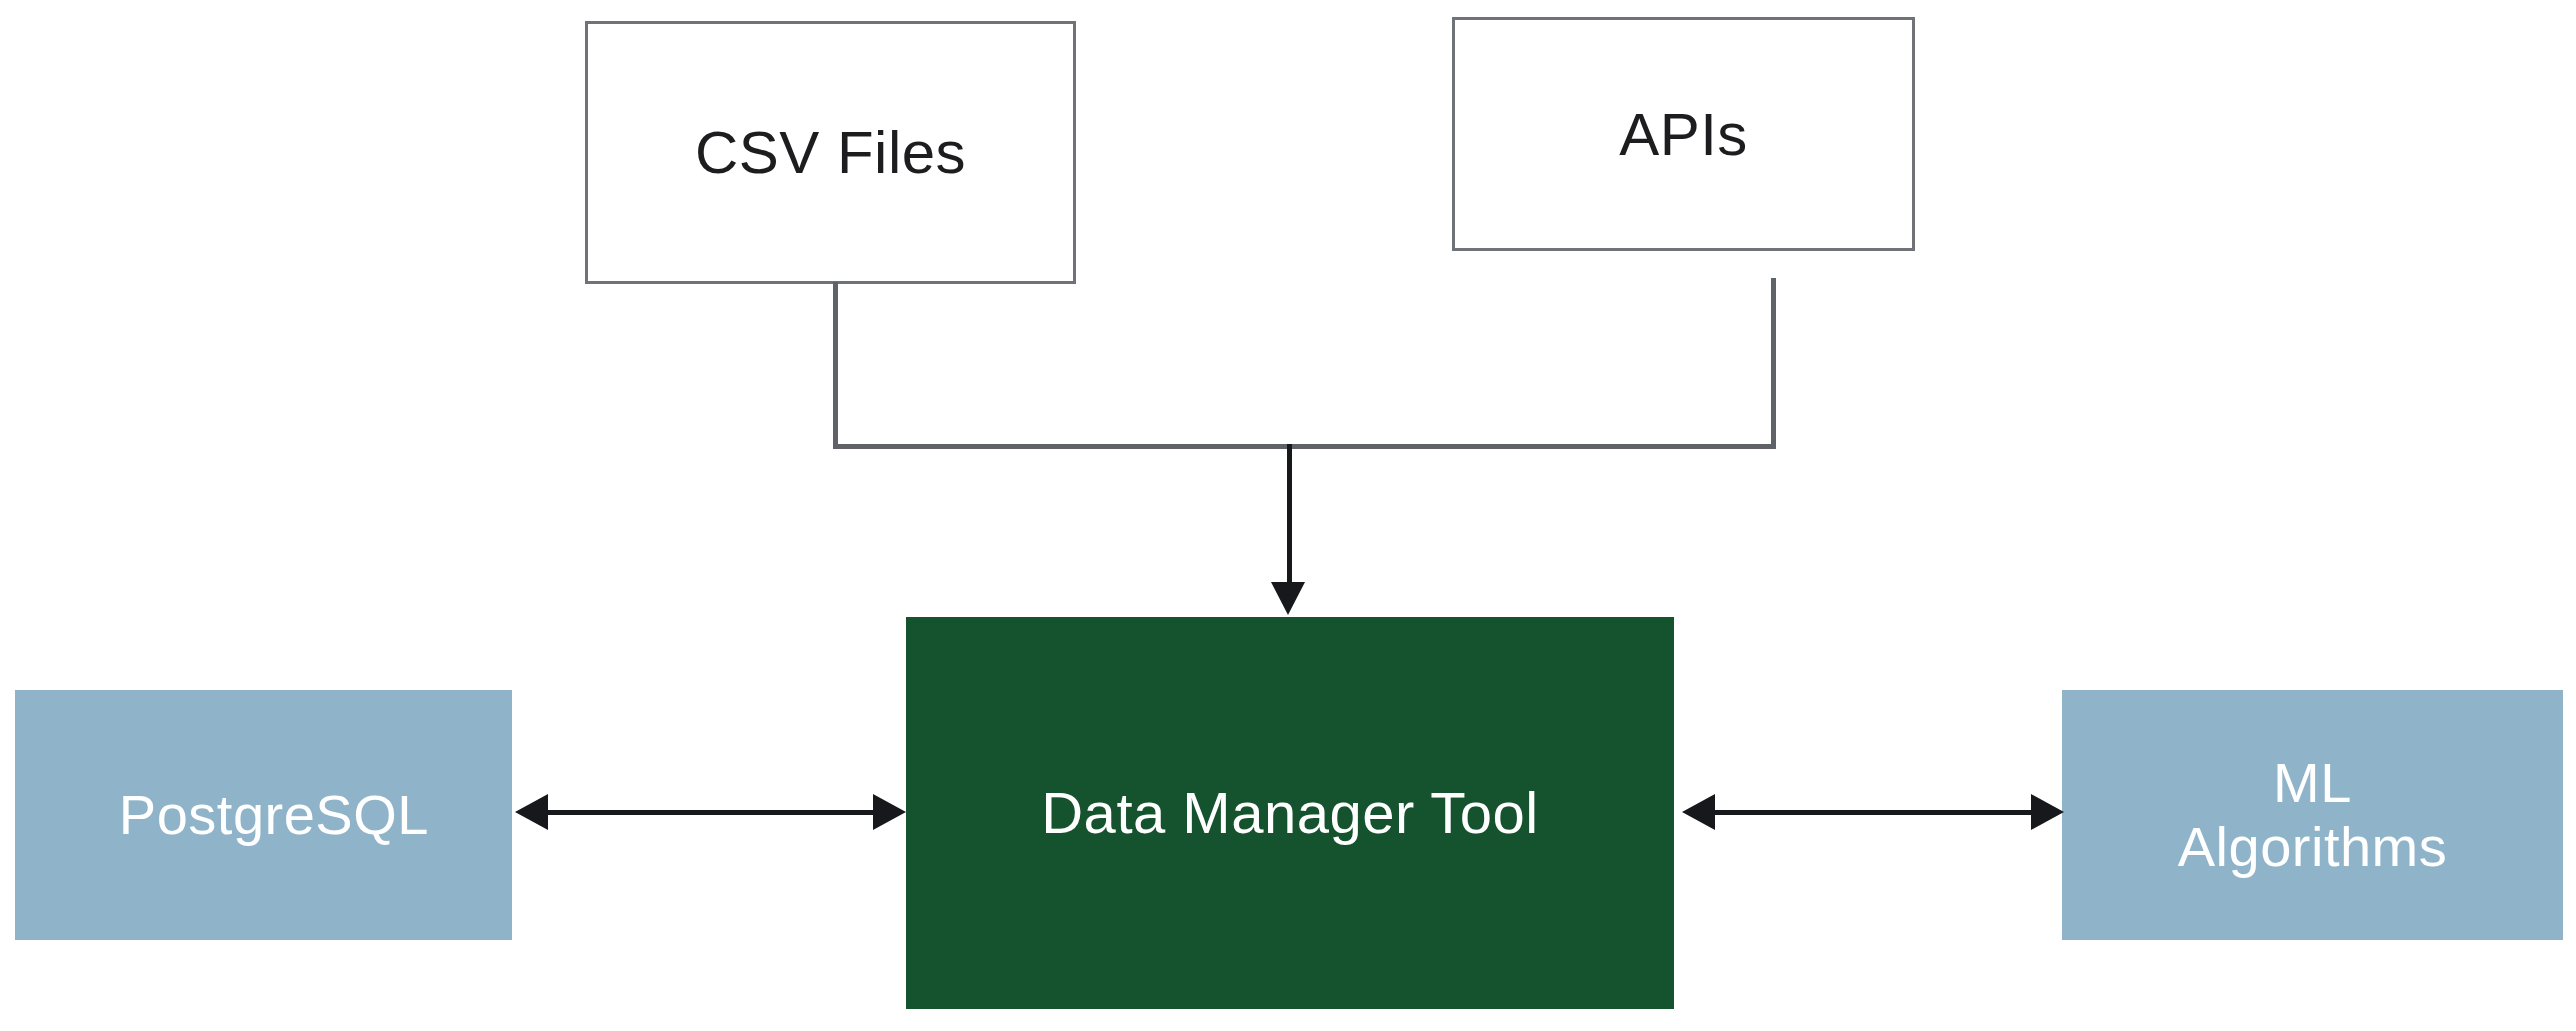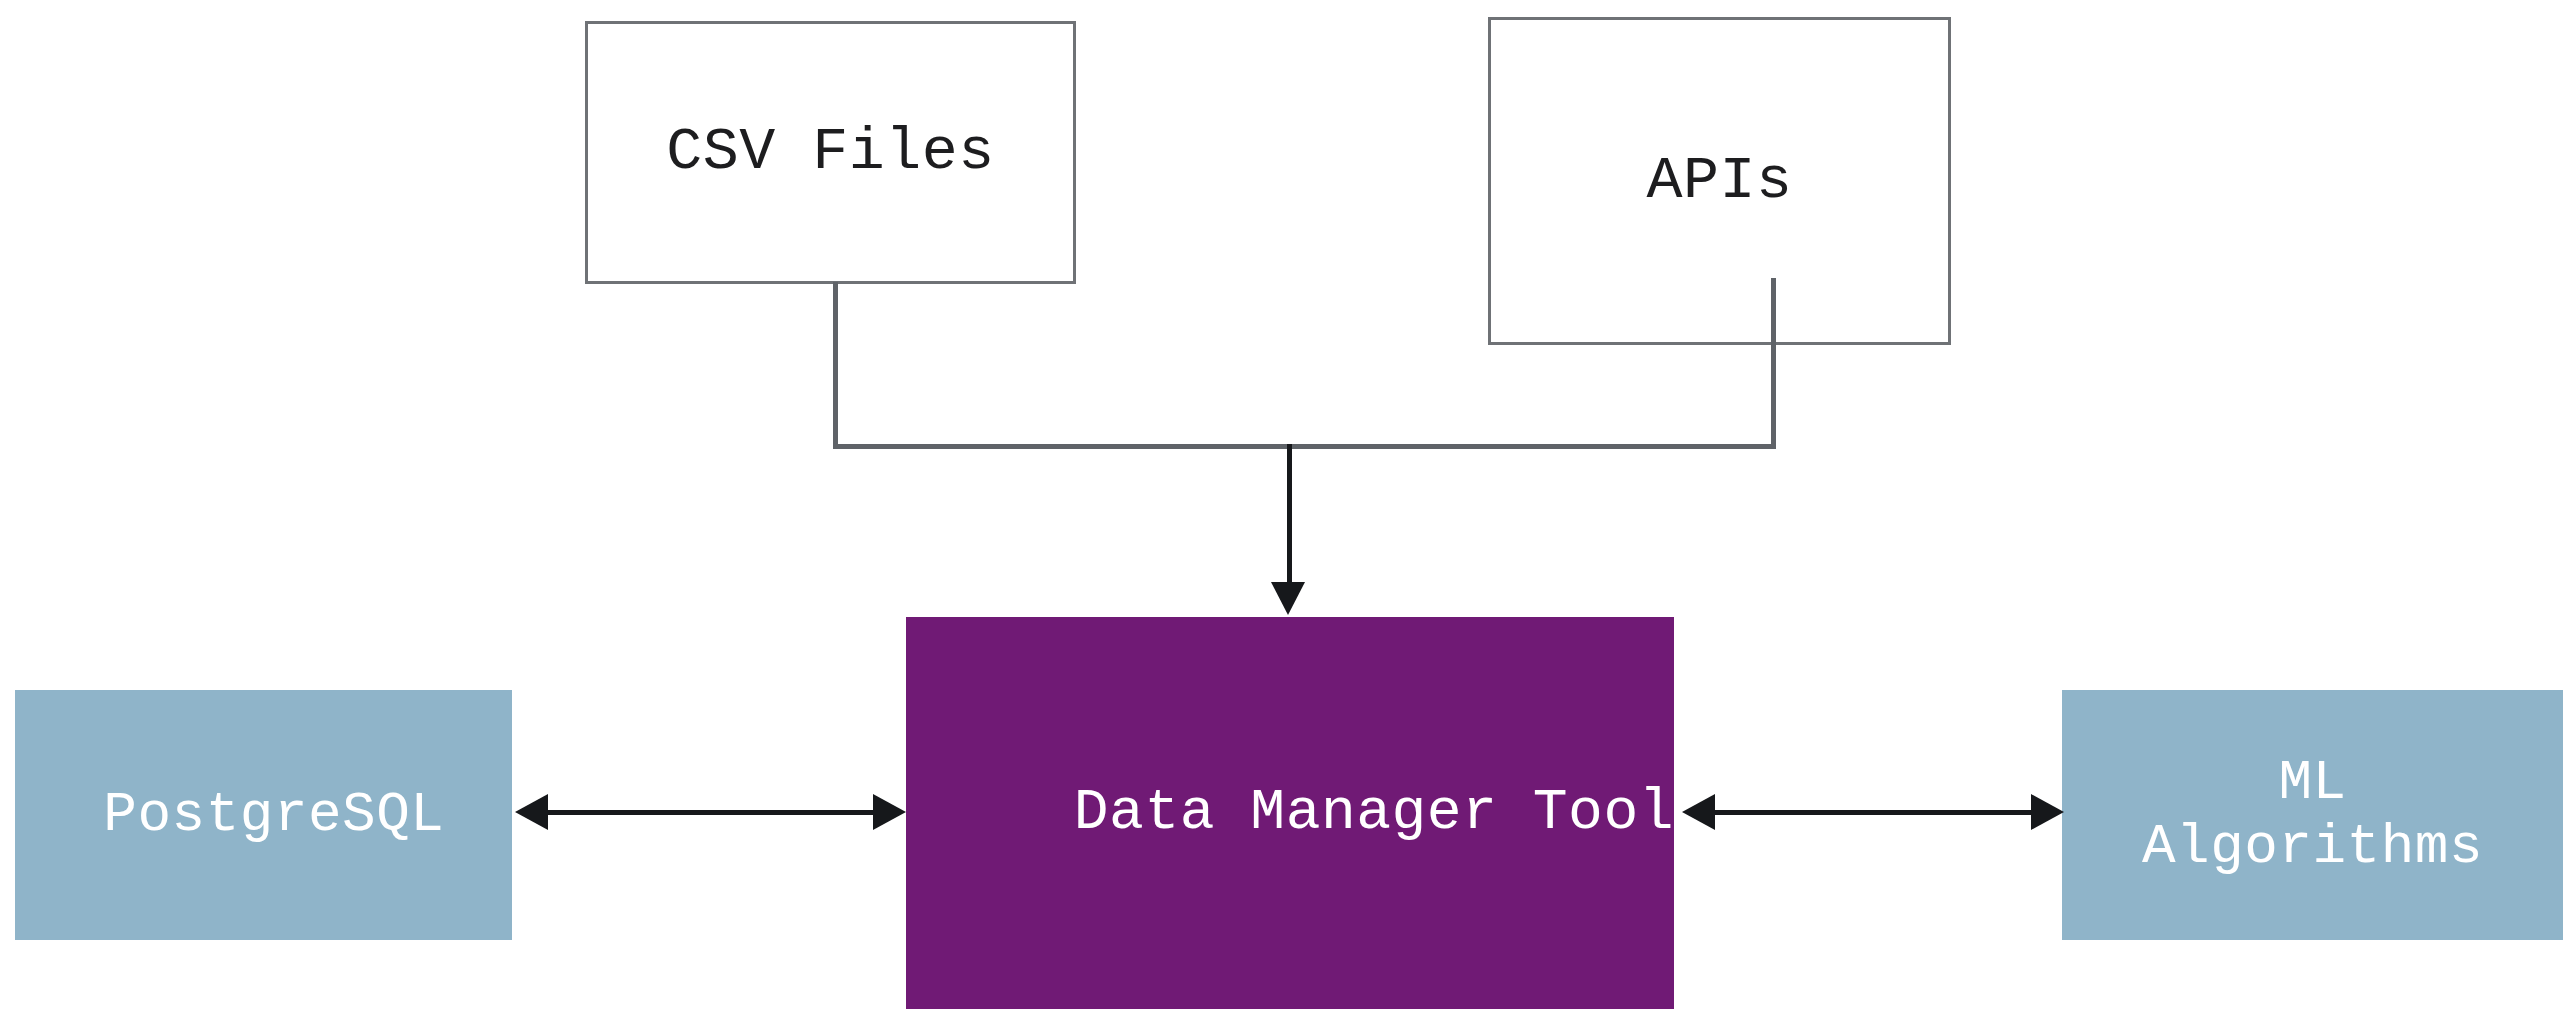--- a/index.html
+++ b/index.html
@@ -6,21 +6,21 @@
     margin: 0;
     padding: 0;
     background: #ffffff;
   }
   #canvas {
     position: relative;
     width: 2576px;
     height: 1031px;
     background: #ffffff;
     overflow: hidden;
-    font-family: Liberation Mono, monospace;
+    font-family: Liberation Sans, sans-serif;
   }
 
   
   .node {
     position: absolute;
     box-sizing: border-box;
     display: flex;
     align-items: center;
     justify-content: center;
     text-align: center;
@@ -32,27 +32,26 @@
     background: #ffffff;
     border: 3.9px solid #6f7276;
     color: #1d1d1f;
     font-size: 60px;
     font-weight: 400;
     letter-spacing: 0.5px;
   }
 
   
   .node.central {
-    background: #701a75;
+    background: #14532d;
     color: #ffffff;
     font-size: 58px;
     font-weight: 400;
     letter-spacing: 0.5px;
     border: 0;
-    justify-content: flex-end;
   }
 
   
   .node.side {
     background: #8fb4c9;
     color: #ffffff;
     font-size: 56px;
     font-weight: 400;
     letter-spacing: 0.5px;
     border: 0;
@@ -111,21 +110,21 @@
 </style>
 </head>
 <body>
 
 <div id="canvas">
 
   <div class="node source" style="left:585px; top:21px; width:491px; height:263px;">
     <span class="node-label">CSV Files</span>
   </div>
 
-  <div class="node source" style="left:1488px; top:17.3px; width:463px; height:328px;">
+  <div class="node source" style="left:1452px; top:17.3px; width:463px; height:234px;">
     <span class="node-label">APIs</span>
   </div>
 
   <div class="conn-v" style="left:833px; top:282px; height:166px;"></div>
 
   <div class="conn-v" style="left:1771px; top:278px; height:171px;"></div>
 
   <div class="conn-h" style="left:833px; top:444px; width:943px;"></div>
 
   <div class="arrow-line-v" style="left:1287px; top:444px; height:141px;"></div>

